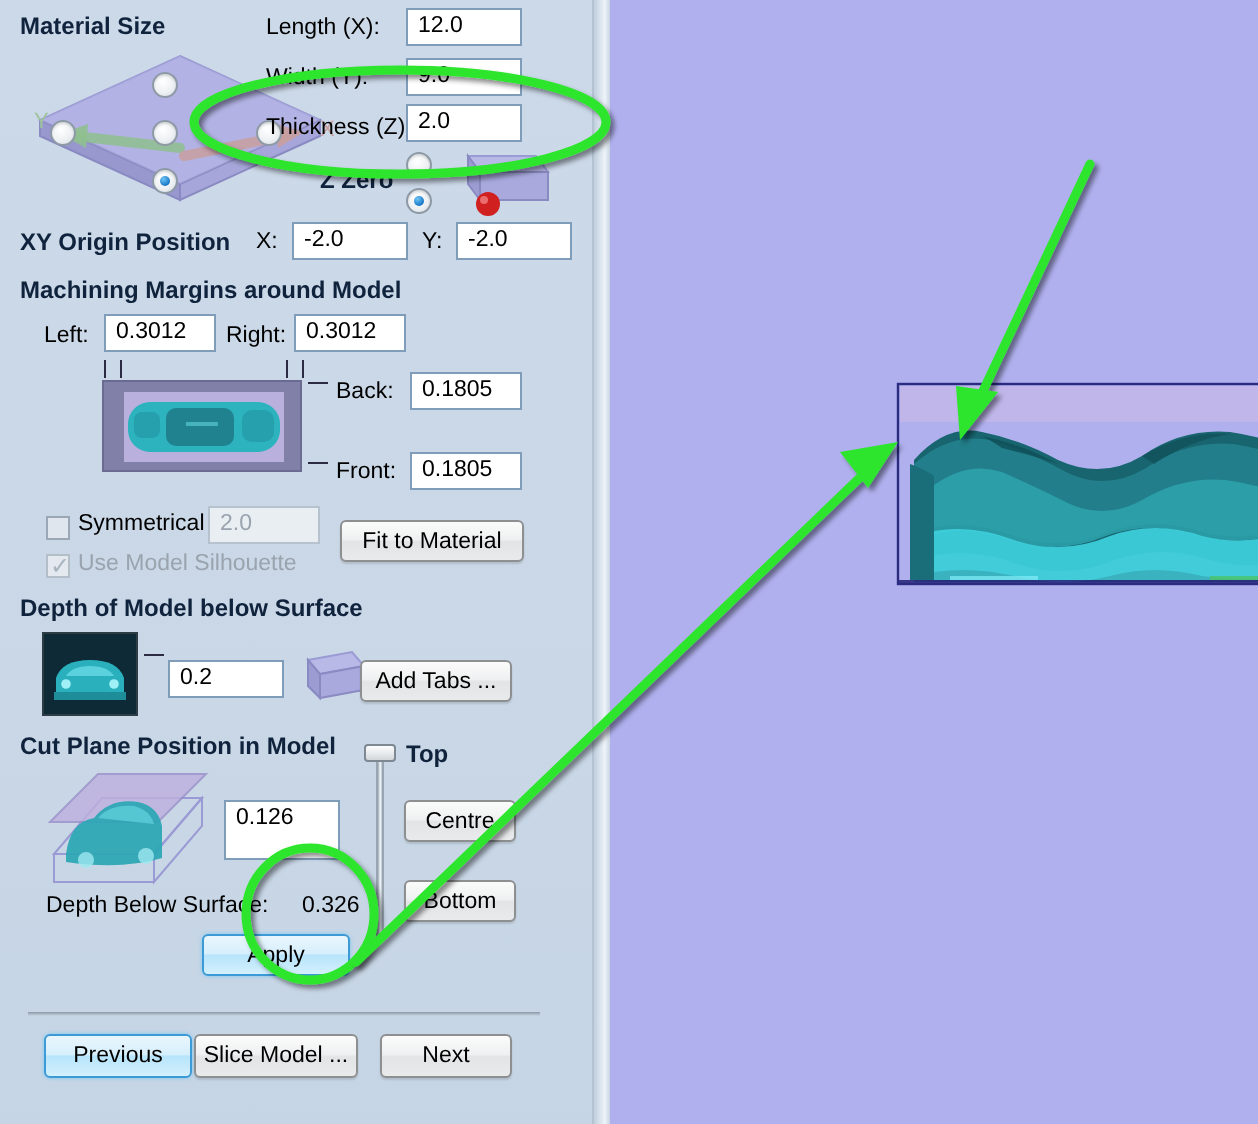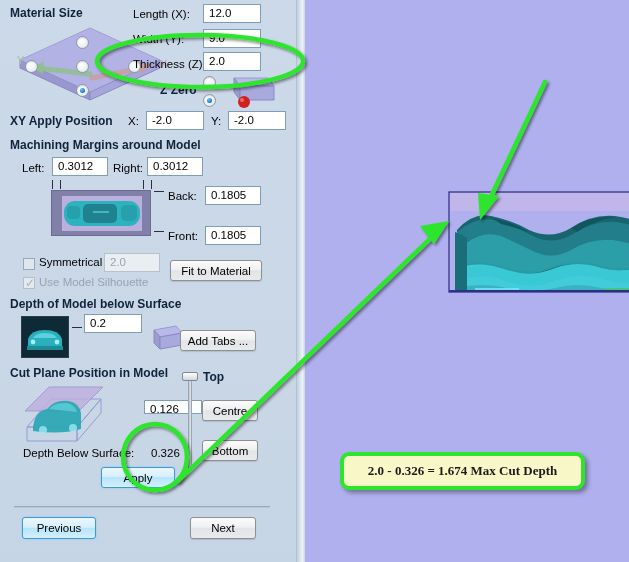--- a/index.html
+++ b/index.html
@@ -142,21 +142,21 @@
     <div class="rad" style="left:203px;top:76px;"></div>
     <div class="rad on" style="left:203px;top:94px;"></div>
     <svg style="position:absolute;left:220px;top:72px;" width="56" height="36">
       <polygon points="14,6 48,6 54,14 20,14" fill="#b9b9e8" stroke="#9a9ad4" stroke-width="1"></polygon>
       <polygon points="14,6 20,14 20,28 14,20" fill="#9c9cd2" stroke="#8a8ac2" stroke-width="1"></polygon>
       <polygon points="20,14 54,14 54,28 20,28" fill="#a9a9de" stroke="#8a8ac2" stroke-width="1"></polygon>
       <circle cx="24" cy="30" r="6" fill="#d02020"></circle>
       <circle cx="22" cy="28" r="2" fill="#f08080" opacity=".8"></circle>
     </svg>
 
-    <div class="hdr" style="left:10px;top:114px;">XY Apply Position</div>
+    <div class="hdr" style="left:10px;top:114px;">XY Origin Position</div>
     <div class="lbl" style="left:128px;top:115px;">X:</div>
     <div class="tf" style="left:146px;top:111px;width:58px;height:19px;">-2.0</div>
     <div class="lbl" style="left:211px;top:115px;">Y:</div>
     <div class="tf" style="left:228px;top:111px;width:58px;height:19px;">-2.0</div>
 
     <div class="hdr" style="left:10px;top:138px;">Machining Margins around Model</div>
 
     <div class="lbl" style="left:22px;top:162px;">Left:</div>
     <div class="tf" style="left:52px;top:157px;width:56px;height:19px;">0.3012</div>
     <div class="lbl" style="left:113px;top:162px;">Right:</div>
@@ -202,21 +202,21 @@
       <svg width="46" height="40">
         <rect x="0" y="0" width="46" height="40" fill="#0d2a36"></rect>
         <path d="M6,31 L6,22 Q9,13 23,13 Q37,13 40,22 L40,31 Z" fill="#2ab0bd"></path>
         <path d="M11,21 Q14,16 23,16 Q32,16 35,21 Z" fill="#6fe0ea" opacity=".7"></path>
         <rect x="5" y="29" width="36" height="4" fill="#1d8d99"></rect>
         <circle cx="11" cy="25" r="2.4" fill="#9ff0f7"></circle>
         <circle cx="35" cy="25" r="2.4" fill="#9ff0f7"></circle>
       </svg>
     </div>
     <div class="tickmark" style="left:72px;top:327px;width:10px;height:1px;"></div>
-    <div class="tf" style="left:84px;top:314px;width:58px;height:19px;">0.2</div>
+    <div class="tf" style="left:84px;top:330px;width:58px;height:19px;">0.2</div>
 
     <svg style="position:absolute;left:146px;top:324px;" width="38" height="30">
       <polygon points="8,6 30,2 36,9 14,13" fill="#b9b9e8" stroke="#9a9ad4" stroke-width="1"></polygon>
       <polygon points="8,6 14,13 14,25 8,19" fill="#9c9cd2" stroke="#8a8ac2" stroke-width="1"></polygon>
       <polygon points="14,13 36,9 36,21 14,25" fill="#a9a9de" stroke="#8a8ac2" stroke-width="1"></polygon>
     </svg>
     <div class="btn" style="left:180px;top:330px;width:76px;height:21px;">Add Tabs ...</div>
 
     <div class="hdr" style="left:10px;top:366px;">Cut Plane Position in Model</div>
 
@@ -226,33 +226,34 @@
         <polygon points="6,42 56,42 56,56 6,56" fill="none" stroke="#9a9ad4" stroke-width="1"></polygon>
         <polygon points="56,42 80,14 80,28 56,56" fill="none" stroke="#9a9ad4" stroke-width="1"></polygon>
         <polygon points="4,26 28,2 82,2 58,26" fill="#bfb0df" opacity=".8" stroke="#9a8ec9"></polygon>
         <path d="M12,42 Q14,26 26,24 Q34,14 48,16 Q58,18 60,28 L60,44 Q40,50 12,46 Z" fill="#2aa6b4" opacity=".92"></path>
         <path d="M28,24 Q34,17 46,18 Q54,20 56,27 Z" fill="#67d7e0" opacity=".65"></path>
         <circle cx="22" cy="45" r="4" fill="#9ee9f0" opacity=".8"></circle>
         <circle cx="52" cy="43" r="4" fill="#9ee9f0" opacity=".8"></circle>
       </svg>
     </div>
 
-    <div class="tf" style="left:112px;top:400px;width:58px;height:14px;margin-left:32px;">0.126</div>
+    <div class="tf" style="left:112px;top:400px;width:58px;height:30px;">0.126</div>
     <div class="lbl" style="left:23px;top:447px;">Depth Below Surface:</div>
     <div class="lbl" style="left:135px;top:447px;margin-left:16px;">0.326</div>
     <div class="btn primary" style="left:101px;top:467px;width:74px;height:21px;">Apply</div>
 
     <div class="slider-track" style="left:188px;top:372px;width:4px;height:98px;"></div>
     <div class="slider-thumb" style="left:182px;top:372px;"></div>
     <div class="lbl bold" style="left:203px;top:370px;font-size:12px;color:#10233d;">Top</div>
     <div class="btn" style="left:202px;top:400px;width:56px;height:21px;">Centre</div>
     <div class="btn" style="left:202px;top:440px;width:56px;height:21px;">Bottom</div>
 
     <div class="sep" style="left:14px;top:506px;width:256px;"></div>
     <div class="btn primary" style="left:22px;top:517px;width:74px;height:22px;">Previous</div>
+    <div class="btn" style="left:97px;top:517px;width:82px;height:22px;">Slice Model ...</div>
     <div class="btn" style="left:190px;top:517px;width:66px;height:22px;">Next</div>
   </div>
 
   <div class="divider"></div>
 
   <div class="viewport">
     <svg width="324" height="562" viewBox="0 0 324 562">
 
       <rect x="144" y="192" width="200" height="100" fill="none" stroke="#2b2b80" stroke-width="1.2"></rect>
       <rect x="145" y="193" width="198" height="18" fill="#c5b8e8" opacity=".75"></rect>
@@ -291,16 +292,15 @@
         <line x1="178" y1="481" x2="437" y2="232" stroke="#2ee52e" stroke-width="4.5" stroke-linecap="round"></line>
         <polygon points="449,221 420,226 434,244" fill="#2ee52e"></polygon>
       </g>
 
       <g filter="url(#ds)">
         <line x1="545" y1="82" x2="487" y2="205" stroke="#2ee52e" stroke-width="4.5" stroke-linecap="round"></line>
         <polygon points="480,220 499,196 478,193" fill="#2ee52e"></polygon>
       </g>
     </svg>
 
-    <div class="callout">2.0 - 0.326 = 1.674 Max Cut Depth</div>
   </div>
 
 </div>
 
 </body></html>

